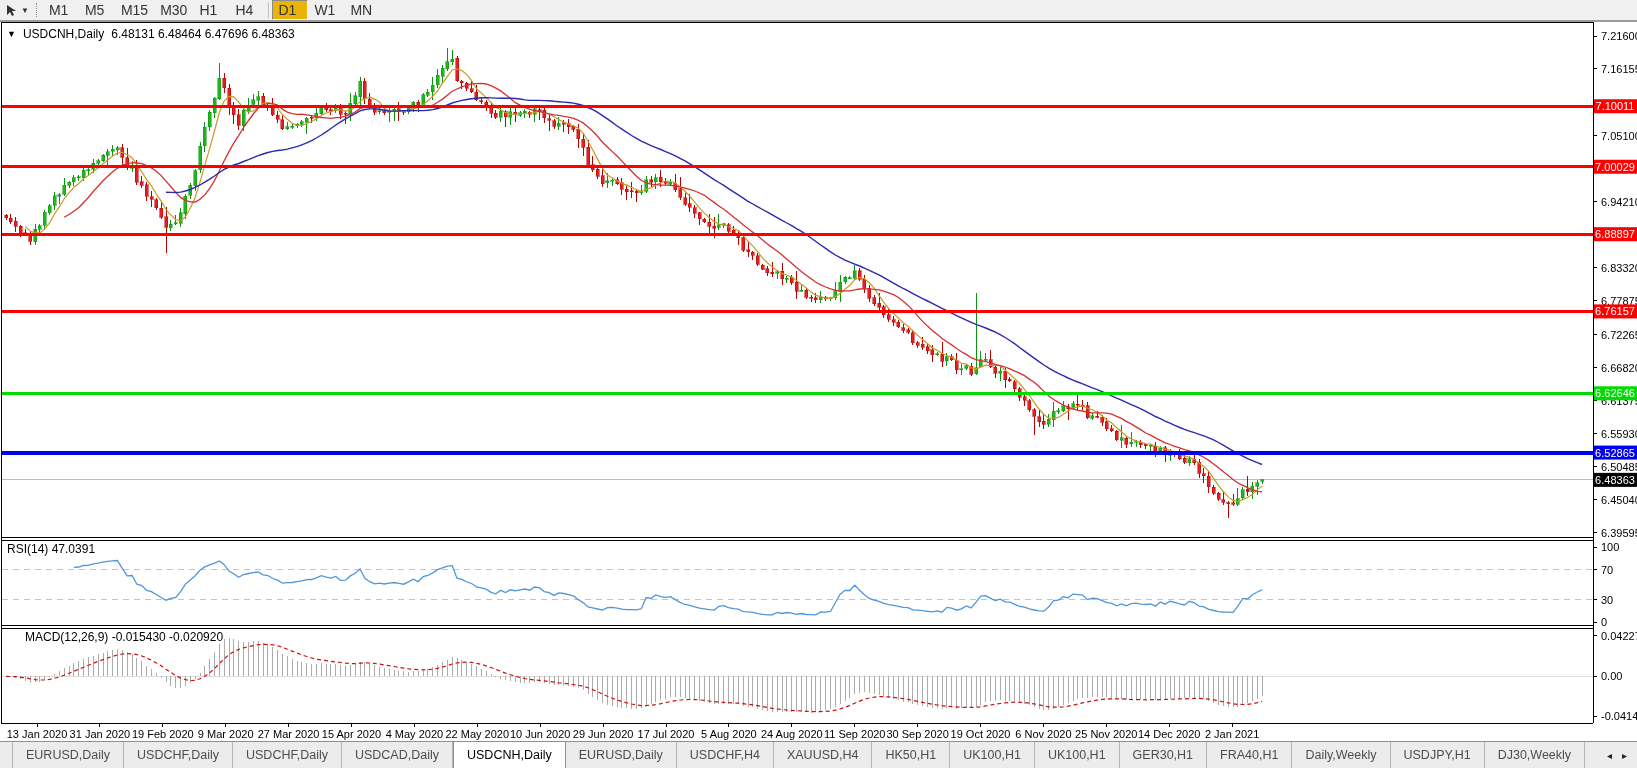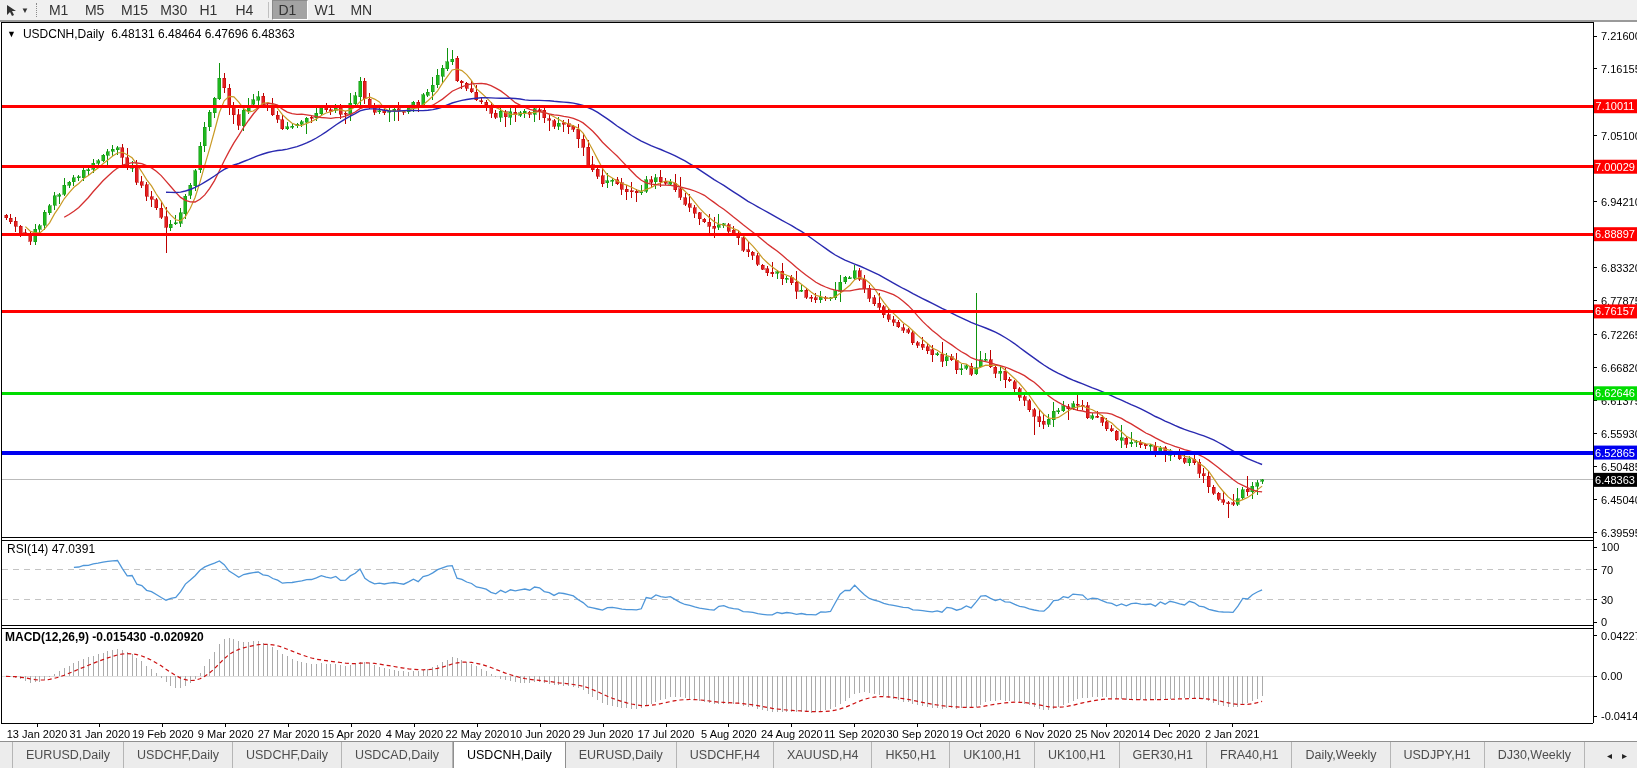--- a/index.html
+++ b/index.html
@@ -7,21 +7,21 @@
        font-family:"Liberation Sans",sans-serif;background:#fff;}
   
   #toolbar{position:absolute;left:0;top:0;width:1637px;height:20px;background:#f0f0f0;
            border-bottom:2px solid #9a9a9a;display:flex;align-items:center;}
   .tool-icon{width:18px;height:16px;margin-left:2px;display:flex;align-items:center;justify-content:center;}
   .caret{font-size:8px;color:#333;margin:0 3px 0 1px;}
   .grip{height:14px;border-left:1px dotted #8a8a8a;margin:0 6px 0 4px;}
   .tfsep{height:16px;border-left:1px solid #c0c0c0;margin:0 3px;}
   .tf{min-width:24px;padding:1px 5px;text-align:left;font-size:14px;color:#333;
       border:1px solid transparent;cursor:default;}
-  .tf.active{background:#a3a3a3;border:1px solid #8a8a8a;border-right-color:#fff;border-bottom-color:#fff;}
+  .tf.active{background:#eab308;border:1px solid #8a8a8a;border-right-color:#fff;border-bottom-color:#fff;}
   
   .ovl{position:absolute;font-size:12px;color:#000;white-space:pre;}
   #chart-title{left:7px;top:27px;display:flex;align-items:center;gap:7px;}
   #chart-title .tri{font-size:9px;color:#000;}
   
   #tabbar{position:absolute;left:0;top:741px;width:1637px;height:27px;background:#ececec;
           border-top:1px solid #8f8f8f;display:flex;align-items:stretch;overflow:hidden;padding-left:12px;box-sizing:border-box;}
   .tab{display:flex;align-items:center;padding:12px 13px;font-size:12.5px;color:#4d4d4d;
        white-space:nowrap;border-right:1px solid #b5b5b5;cursor:default;}
   .tab:first-child{border-left:1px solid #b5b5b5;}
@@ -971,21 +971,21 @@
         <text x="1232.1" y="716" font-size="11" fill="#000" text-anchor="middle">2 Jan 2021</text>
       </g>
     </svg>
 
   <div class="ovl" id="chart-title">
     <span class="tri">▼</span>
     <span>USDCNH,Daily</span>
     <span>6.48131 6.48464 6.47696 6.48363</span>
   </div>
   <div class="ovl" style="left:7px;top:542px;">RSI(14) 47.0391</div>
-  <div class="ovl" style="left:5px;top:630px;font-weight:bold;">MACD(12,26,9) -0.015430 -0.020920</div>
+  <div class="ovl" style="left:25px;top:630px;">MACD(12,26,9) -0.015430 -0.020920</div>
 
   <div id="tabbar">
       <div class="tab">EURUSD,Daily</div>
       <div class="tab">USDCHF,Daily</div>
       <div class="tab">USDCHF,Daily</div>
       <div class="tab">USDCAD,Daily</div>
       <div class="tab active">USDCNH,Daily</div>
       <div class="tab">EURUSD,Daily</div>
       <div class="tab">USDCHF,H4</div>
       <div class="tab">XAUUSD,H4</div>

